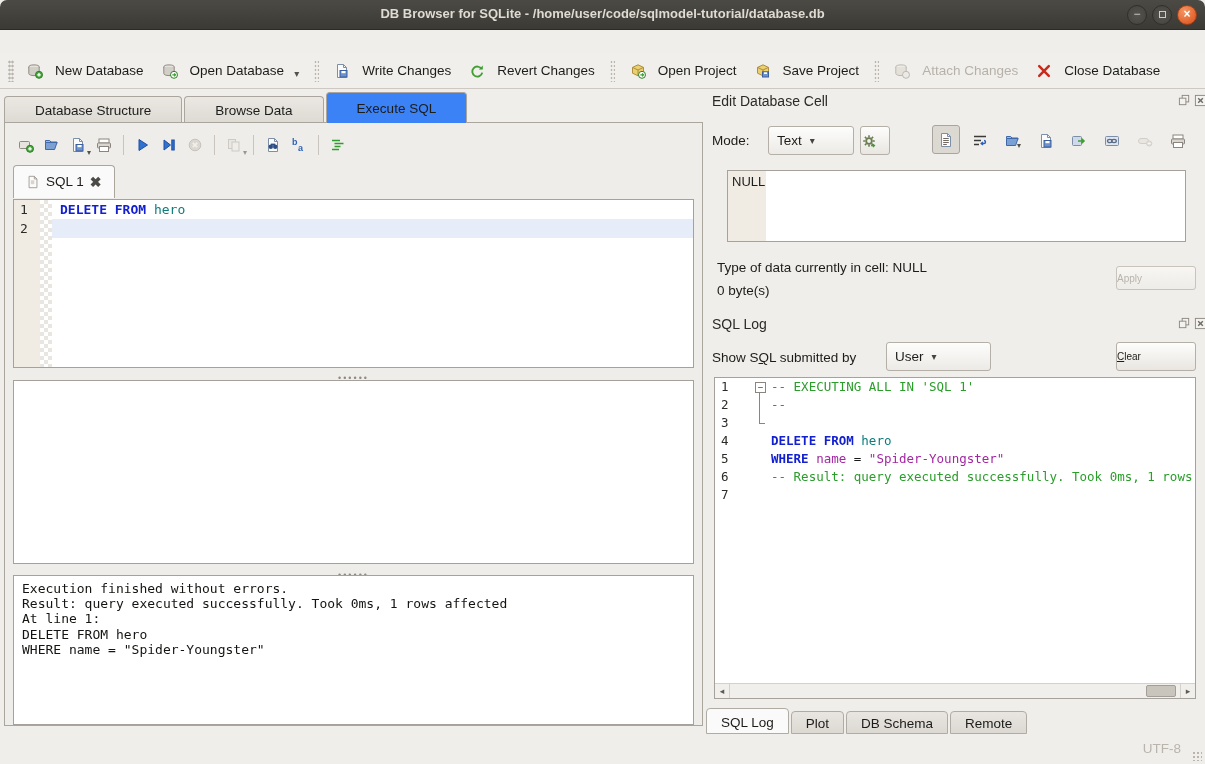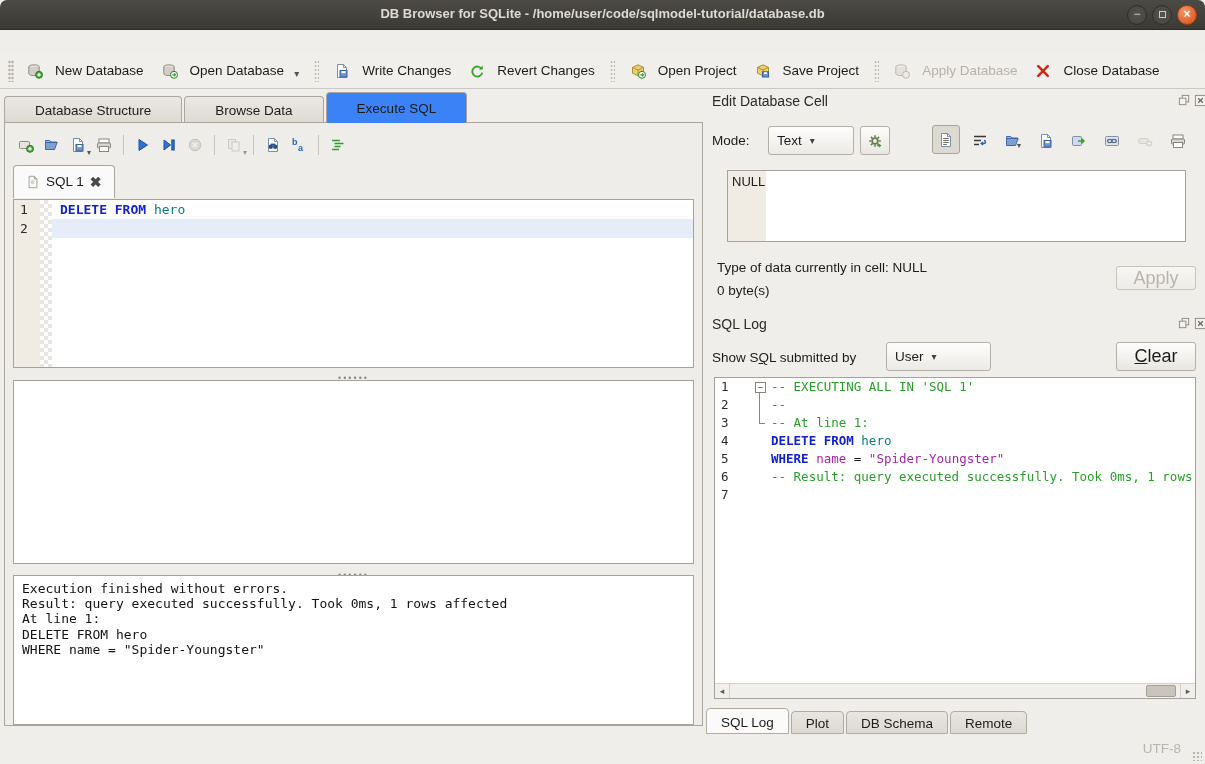--- a/index.html
+++ b/index.html
@@ -94,22 +94,22 @@
   .results-box { left:8px; top:257px; width:681px; height:184px; }
   .status-box { left:8px; top:452px; width:681px; height:150px; padding:5px 8px;
     font:13px/15.2px "DejaVu Sans Mono", monospace; color:#141412; }
   .status-box div { white-space:pre; }
 
   
   .panel-title { position:absolute; font-size:14px; color:#2b2a27; }
   .panel-icons { position:absolute; display:flex; gap:3px; }
   .panel-icons svg { display:block; }
 
-  .uibtn { position:absolute; display:flex; align-items:center; justify-content:center;
-    background:linear-gradient(#fdfdfc,#e9e6e1); border:1px solid #b4afa7; border-radius:3px; font-size:18px; }
+  .uibtn { position:absolute; display:flex; align-items:center; 
+    background:linear-gradient(#fdfdfc,#e9e6e1); border:1px solid #b4afa7; border-radius:3px; font-size:10px; }
   .uibtn.disabled { color:#b8b4ac; background:linear-gradient(#f7f6f3,#eeece8); border-color:#c8c4bc; }
   .select { position:absolute; display:flex; align-items:center; justify-content:flex-start;
     background:linear-gradient(#fdfdfc,#eceae6); border:1px solid #b4afa7; border-radius:3px; padding:0 8px; font-size:13.5px; }
   .select .arrow { color:#45433e; font-size:10px; margin-left:8px; }
 
   .cellbar-pressed { position:absolute; width:28px; height:29px; border:1px solid #a9a49d; border-radius:3px;
     background:#dcd9d3; display:flex; align-items:center; justify-content:center; }
   .cellbar { position:absolute; display:flex; gap:17px; align-items:center; }
   .cellbar .sbtn { width:16px; height:20px; }
 
@@ -220,21 +220,21 @@
       </div>
       <div class="tsep"></div>
       <div class="tbtn disabled">
         <span class="tbicon">
           <svg width="16" height="16" viewBox="0 0 16 16">
             <ellipse cx="7" cy="4" rx="5.2" ry="2.1" fill="#edebe6" stroke="#bcb8b1"></ellipse>
             <path d="M1.8 4v6.5c0 1.2 2.3 2.1 5.2 2.1s5.2-.9 5.2-2.1V4" fill="#e4e1db" stroke="#bcb8b1"></path>
             <circle cx="12" cy="11.8" r="3.5" fill="#eceae6" stroke="#bcb8b1"></circle>
           </svg>
         </span>
-        <span>Apply Database</span>
+        <span>Attach Changes</span>
       </div>
       <div class="tbtn">
         <span class="tbicon">
           <svg width="16" height="16" viewBox="0 0 16 16">
             <path d="M3.2 3.2l9.6 9.6M12.8 3.2L3.2 12.8" stroke="#c92a1c" stroke-width="2.5" stroke-linecap="round"></path>
           </svg>
         </span>
         <span>Close Database</span>
       </div>
     </div>
@@ -555,21 +555,20 @@
       <div class="lrow logrow">
         <div class="lnum">2</div>
         <div class="gap12"></div>
         <div class="foldcol fold-mid"></div>
         <div class="cline"><span class="tk-cmt">--</span></div>
       </div>
       <div class="lrow logrow">
         <div class="lnum">3</div>
         <div class="gap12"></div>
         <div class="foldcol fold-end"></div>
-        <div class="cline"><span class="tk-cmt">-- At line 1:</span></div>
       </div>
       <div class="lrow logrow">
         <div class="lnum">4</div>
         <div class="gap12"></div>
         <div class="foldcol"></div>
         <div class="cline"><span class="tk-kw">DELETE FROM</span><span class="tk-pl"> </span><span class="tk-tbl">hero</span></div>
       </div>
       <div class="lrow logrow">
         <div class="lnum">5</div>
         <div class="gap12"></div>

